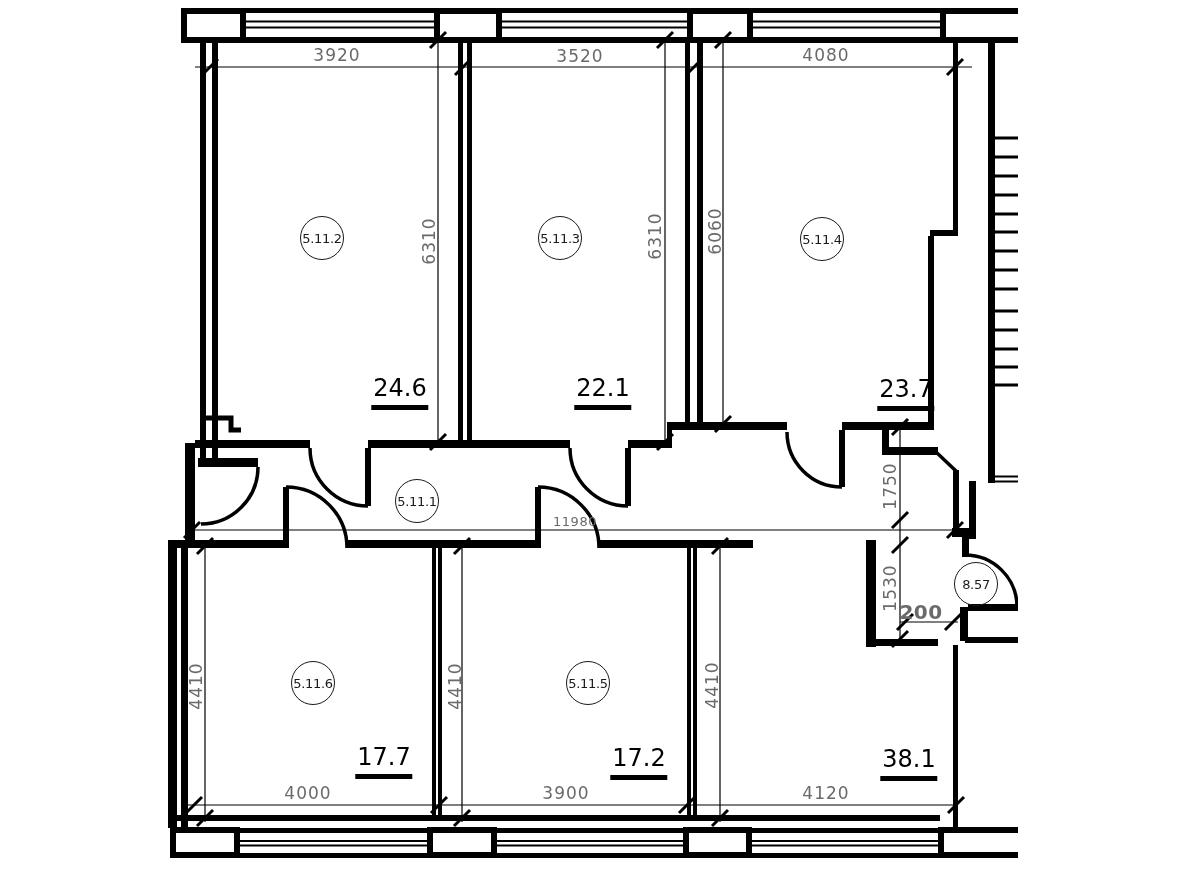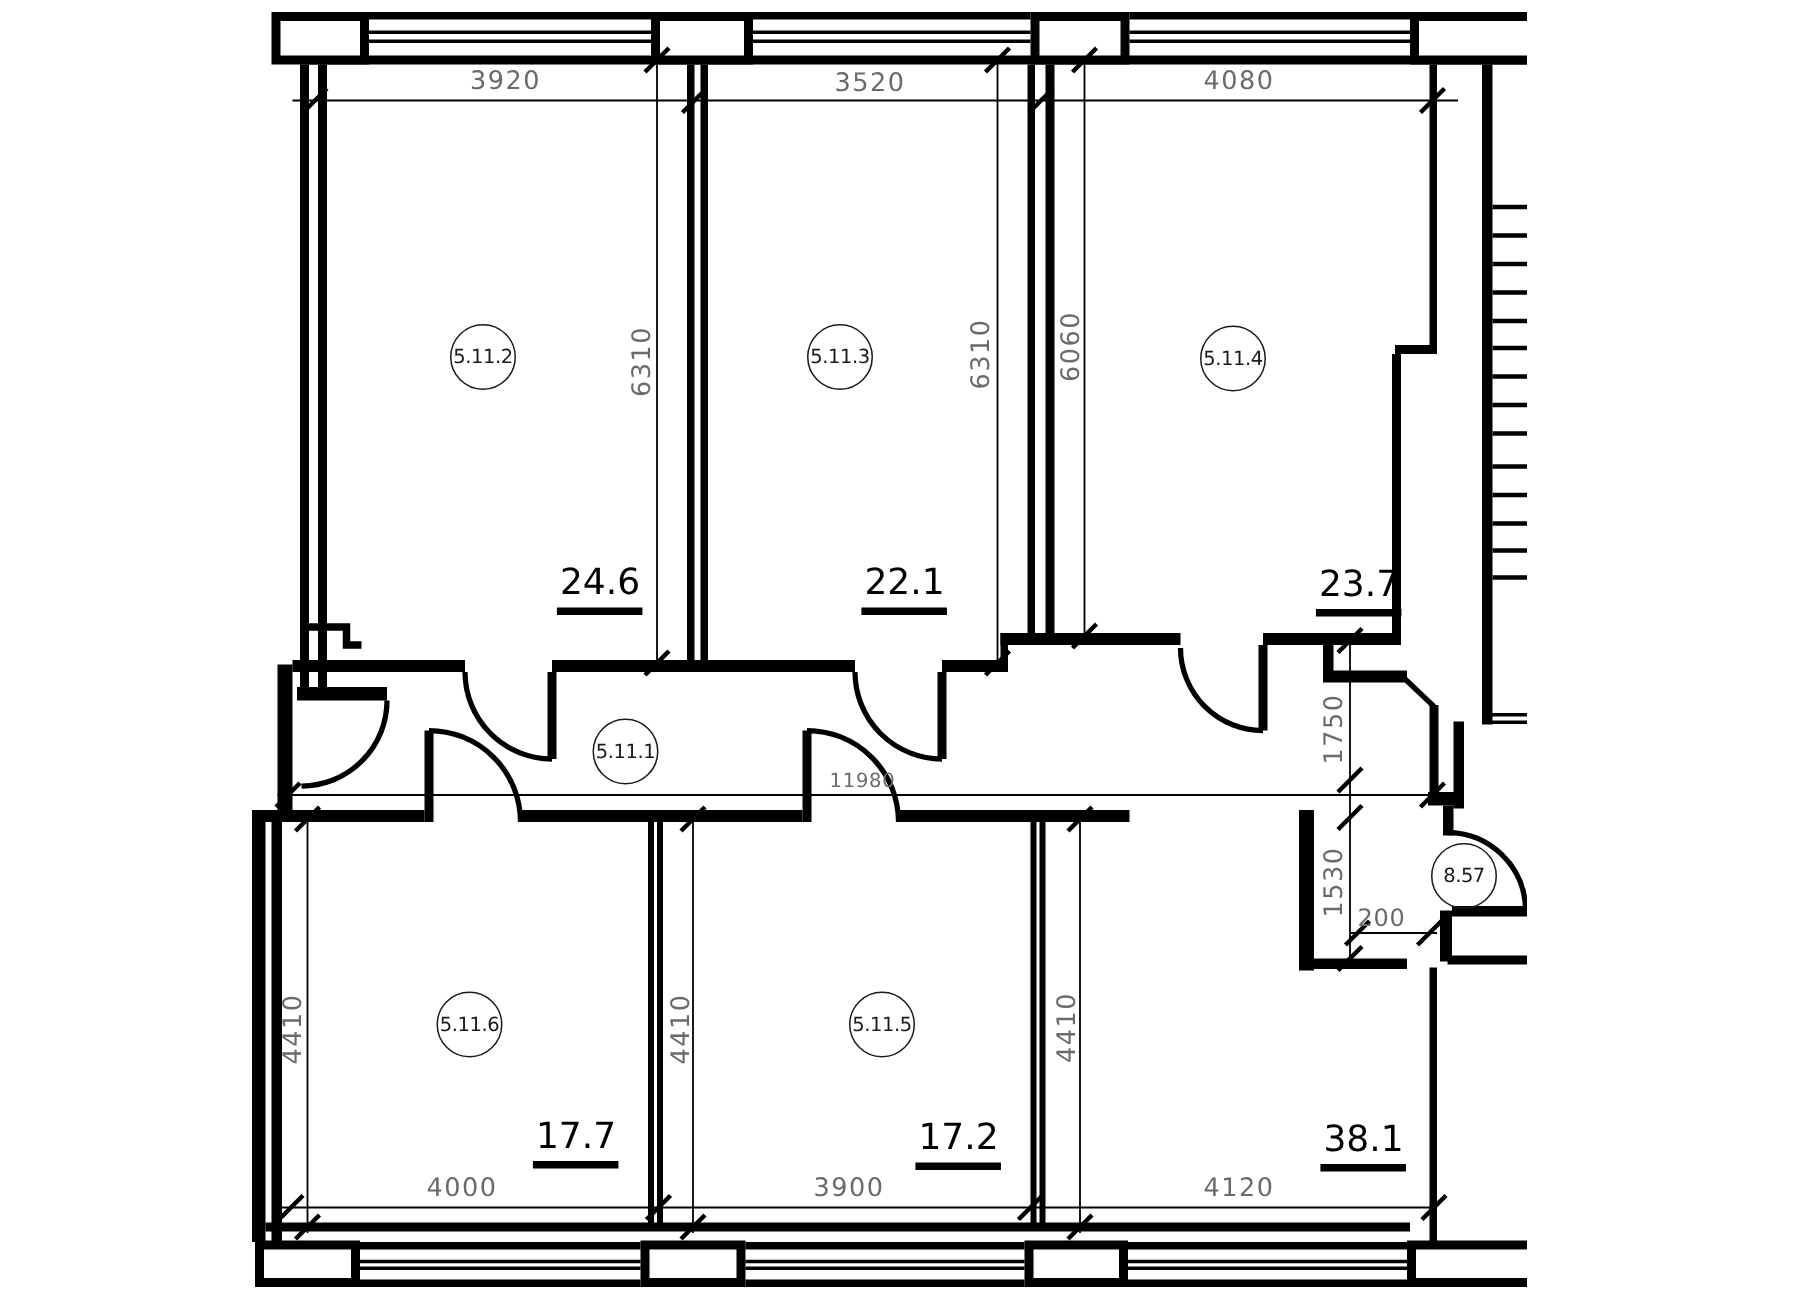--- a/index.html
+++ b/index.html
@@ -11,21 +11,21 @@
   .thin{stroke:currentColor;stroke-width:1.2;fill:none;}
   .tick{stroke:currentColor;stroke-width:3;fill:none;}
   .arc{stroke:currentColor;stroke-width:3.5;fill:none;}
   .tread{stroke:currentColor;stroke-width:3;fill:none;}
   .glaz{stroke:currentColor;stroke-width:2.2;fill:none;}
   .step{stroke:currentColor;stroke-width:5;fill:none;}
   .lbl{position:absolute;transform:translate(-50%,-50%);white-space:nowrap;}
   .rot{transform:translate(-50%,-50%) rotate(-90deg);}
   .dim{font-size:17px;line-height:1;color:var(--dim_text,#6a6a6a);letter-spacing:1px;}
   .dim.sm{font-size:13px;letter-spacing:0.5px;}
-  .dim.md{font-size:16px;letter-spacing:0.5px;}
+  .dim.md{font-size:20px;letter-spacing:0.5px;font-weight:bold;}
   .circle{position:absolute;width:44px;height:44px;box-sizing:border-box;
           border:1.6px solid var(--label_text,#1a1a1a);border-radius:50%;
           display:flex;align-items:center;justify-content:center;
           font-size:13px;letter-spacing:-0.3px;color:var(--label_text,#1a1a1a);
           transform:translate(-50%,-50%);background:transparent;}
   .area{font-size:24px;font-weight:normal;color:var(--area_text,#000);
         border-bottom:5px solid var(--area_text,#000);padding:0 2px 3px 2px;}
 </style>
 </head>
 <body>

